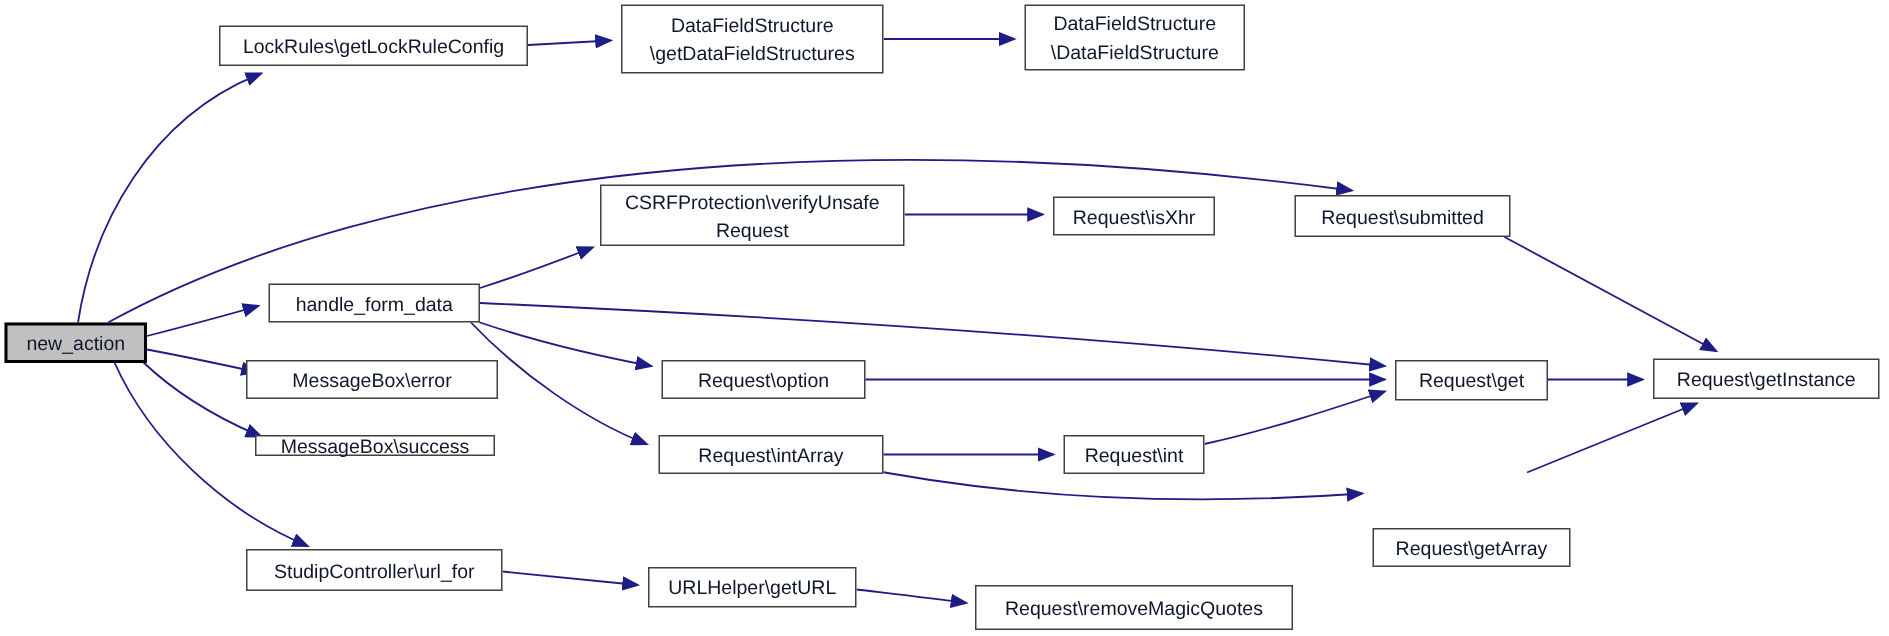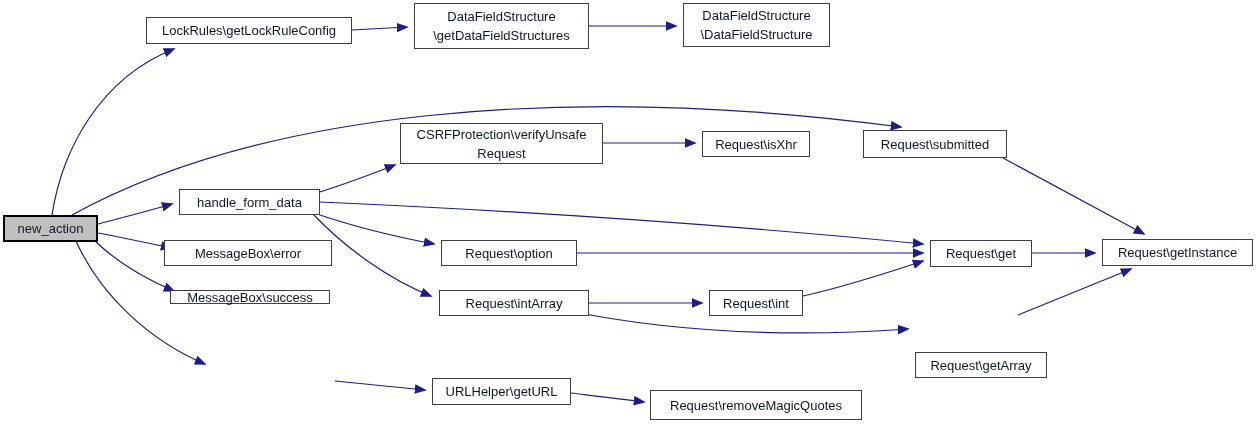--- a/index.html
+++ b/index.html
@@ -128,20 +128,23 @@
   </div>
 
   <div class="node" style="left:1102px;top:239px;width:151px;height:27px;">
     <span>Request\getInstance</span>
   </div>
 
   <div class="node" style="left:915px;top:316px;width:132px;height:26px;margin-top:36px;">
     <span>Request\getArray</span>
   </div>
 
+  <div class="node" style="left:164px;top:366px;width:171px;height:28px;">
+    <span>StudipController\url_for</span>
+  </div>
 
   <div class="node" style="left:432px;top:378px;width:139px;height:27px;">
     <span>URLHelper\getURL</span>
   </div>
 
   <div class="node" style="left:650px;top:390px;width:212px;height:30px;">
     <span>Request\removeMagicQuotes</span>
   </div>
 
 </div>

